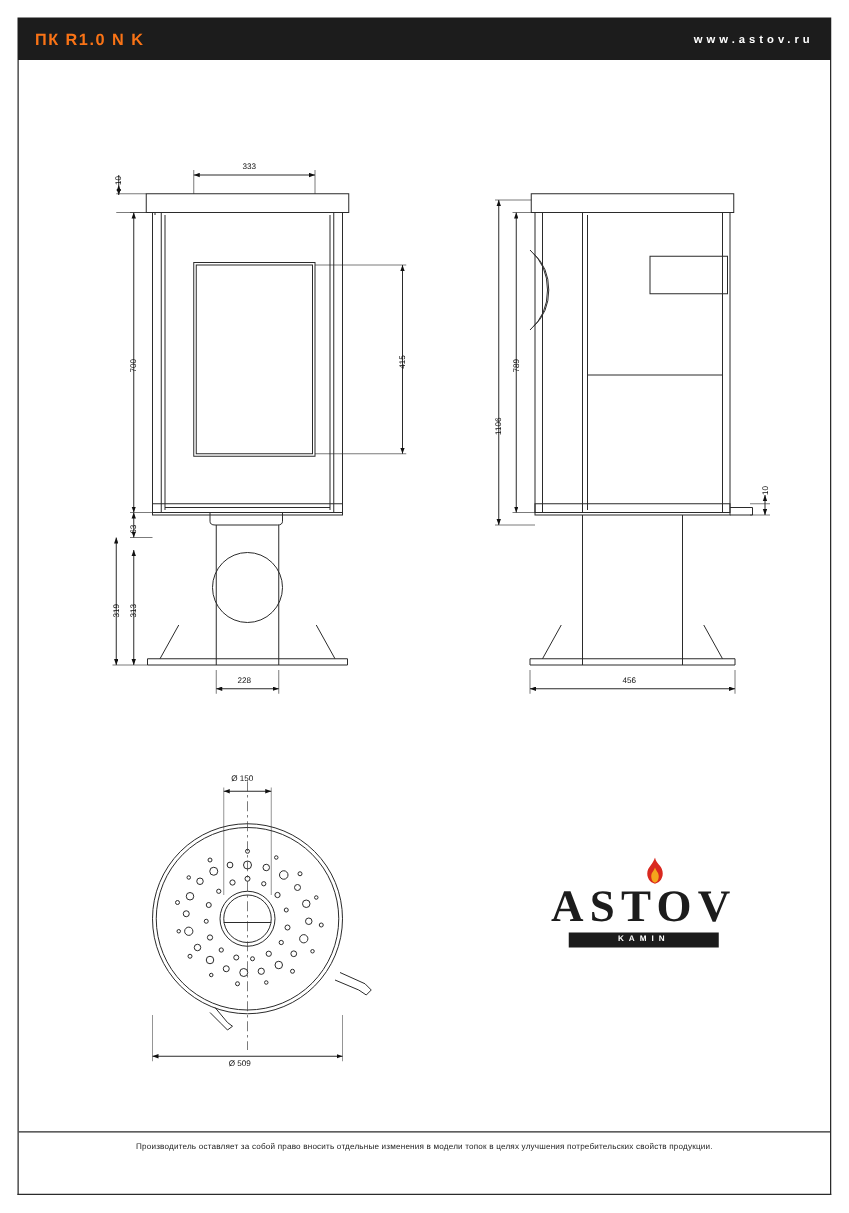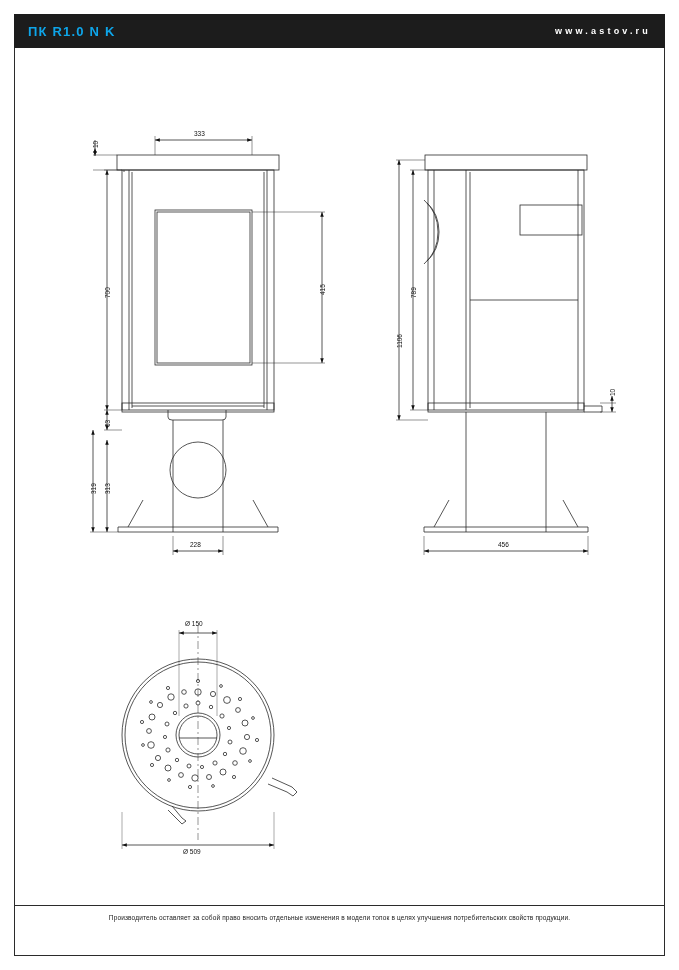--- a/index.html
+++ b/index.html
@@ -28,21 +28,21 @@
     width: 651px;
     height: 34px;
     background: #1c1c1c;
     display: flex;
     align-items: center;
     justify-content: space-between;
     box-sizing: border-box;
     padding: 0 14px;
   }
   .header .model {
-    color: #0ea5e9;
+    color: #f97316;
     font-size: 13px;
     font-weight: bold;
     letter-spacing: 1.2px;
   }
   .header .site {
     color: #ffffff;
     font-size: 9px;
     font-weight: bold;
     letter-spacing: 3.2px;
     margin-left: 36px;
@@ -350,14 +350,22 @@
   <div class="dimtext" style="left:190px; top:541px;">228</div>
 
   <div class="dimtext vert" style="left:410px; top:298px;">789</div>
   <div class="dimtext vert" style="left:396px; top:348px;">1106</div>
   <div class="dimtext vert" style="left:609px; top:396px;">10</div>
   <div class="dimtext" style="left:498px; top:541px;">456</div>
 
   <div class="dimtext" style="left:185px; top:620px;">Ø 150</div>
   <div class="dimtext" style="left:183px; top:848px;">Ø 509</div>
 
+  <div class="logo">
+    <svg class="flame" viewBox="0 0 22 26" xmlns="http://www.w3.org/2000/svg">
+      <path d="M11 0 C12 5 16 6 17 11 C18 16 15 20 11 21 C7 20 4 16 5 11 C6 7 9 6 11 0 Z" fill="#d9281f"></path>
+      <path d="M11 8 C12 11 14 12 14 15 C14 18 12.5 20 11 20 C9.5 20 8 18 8 15 C8 12 10 11 11 8 Z" fill="#f4a51c"></path>
+    </svg>
+    <div class="word">ASTOV</div>
+    <div class="sub">KAMIN</div>
+  </div>
 
 </div>
 
 </body></html>

